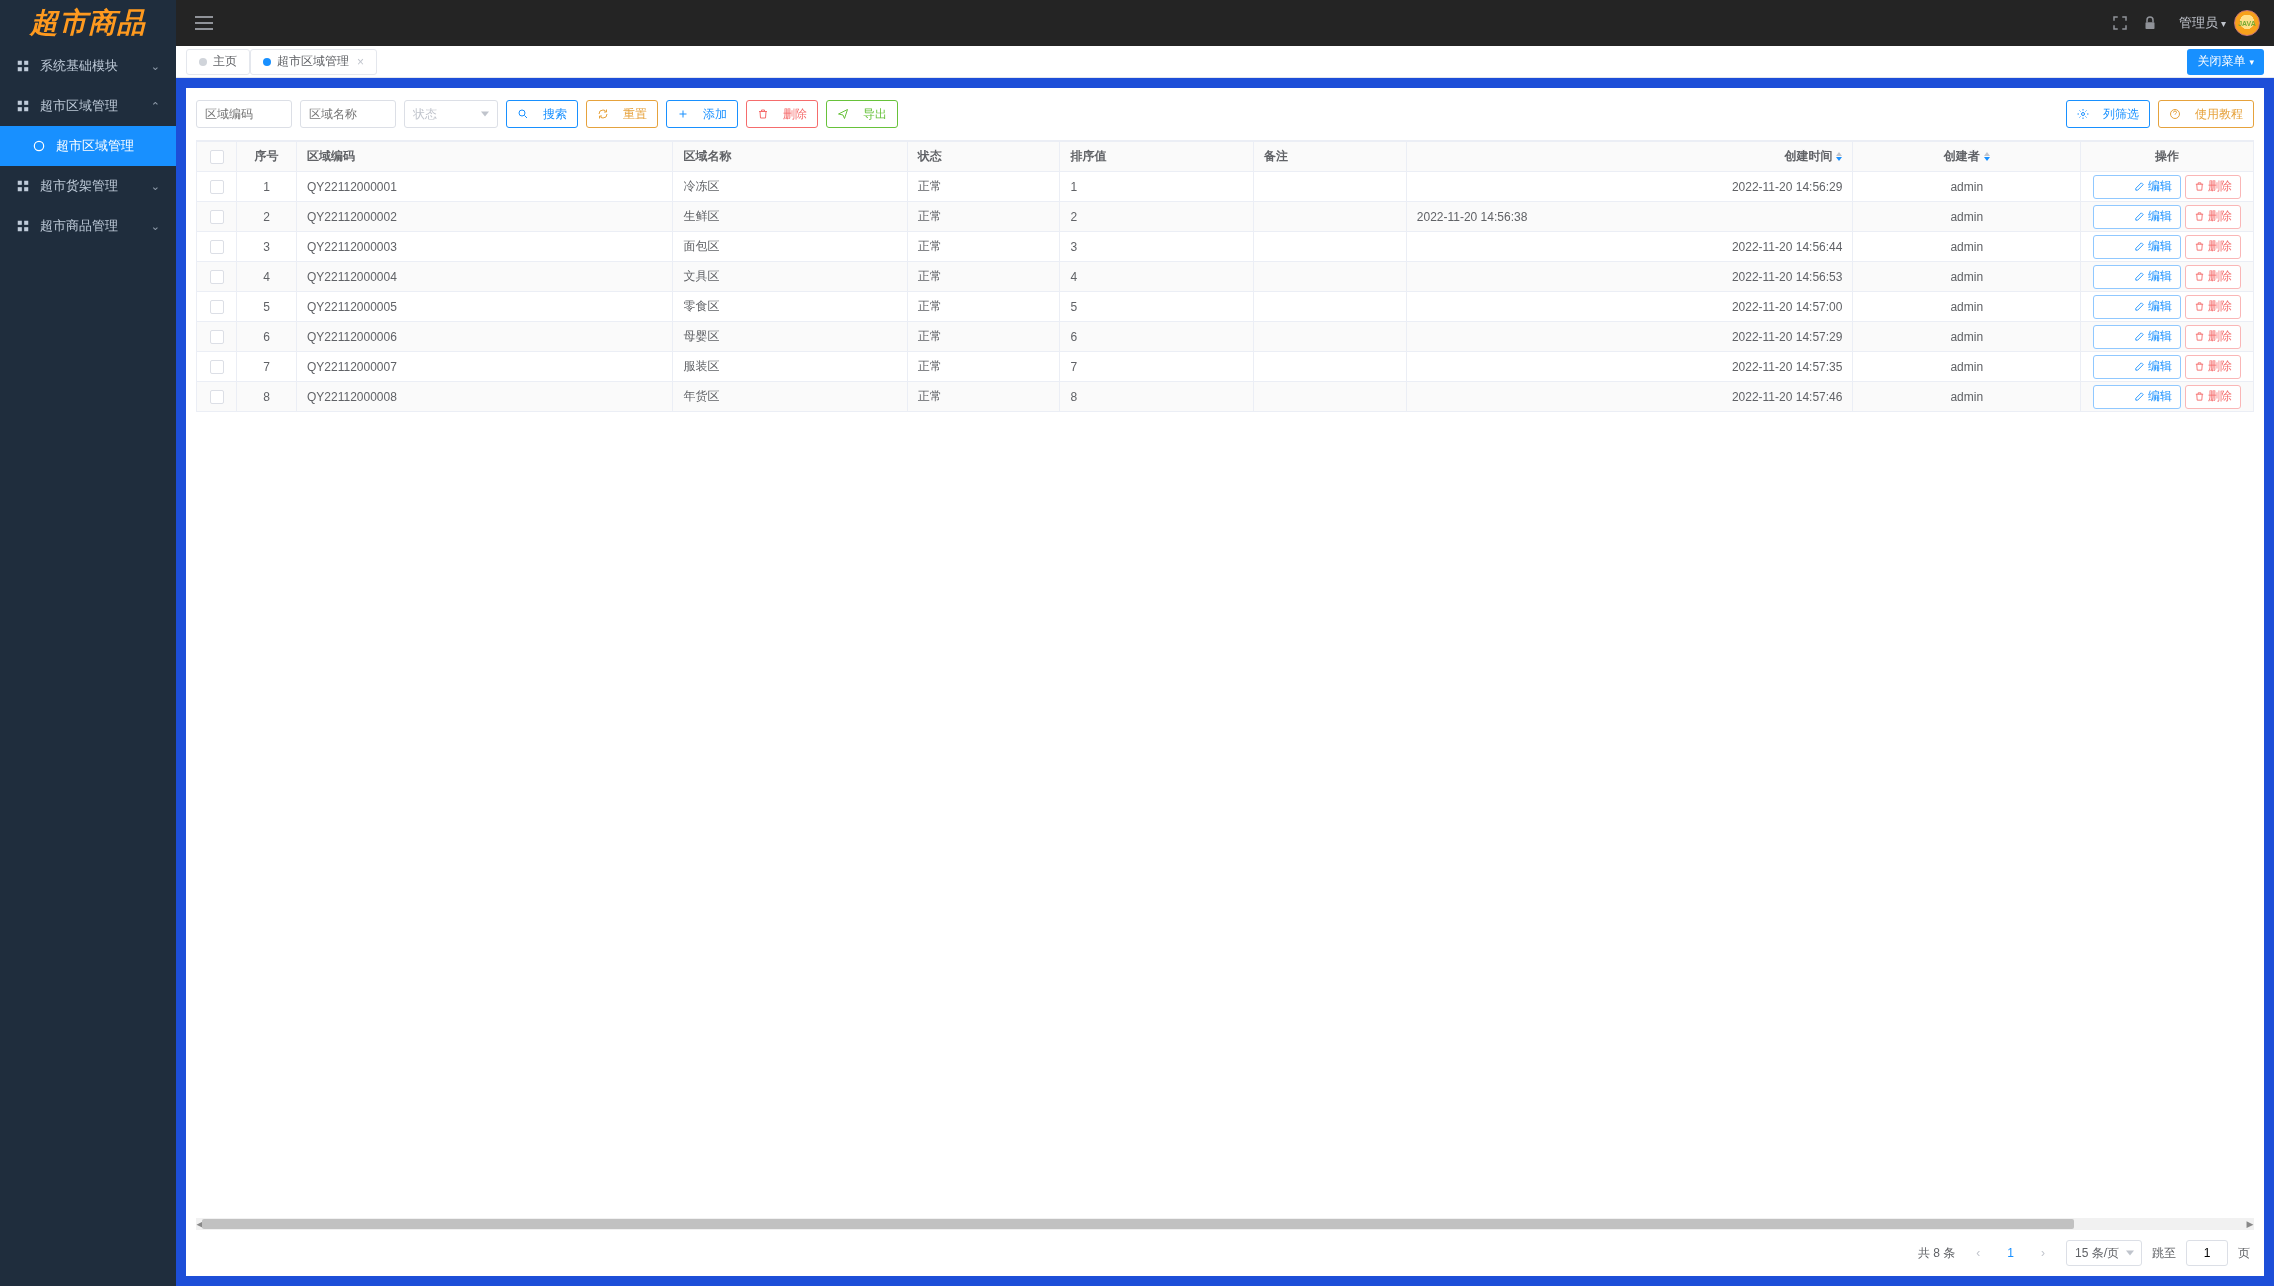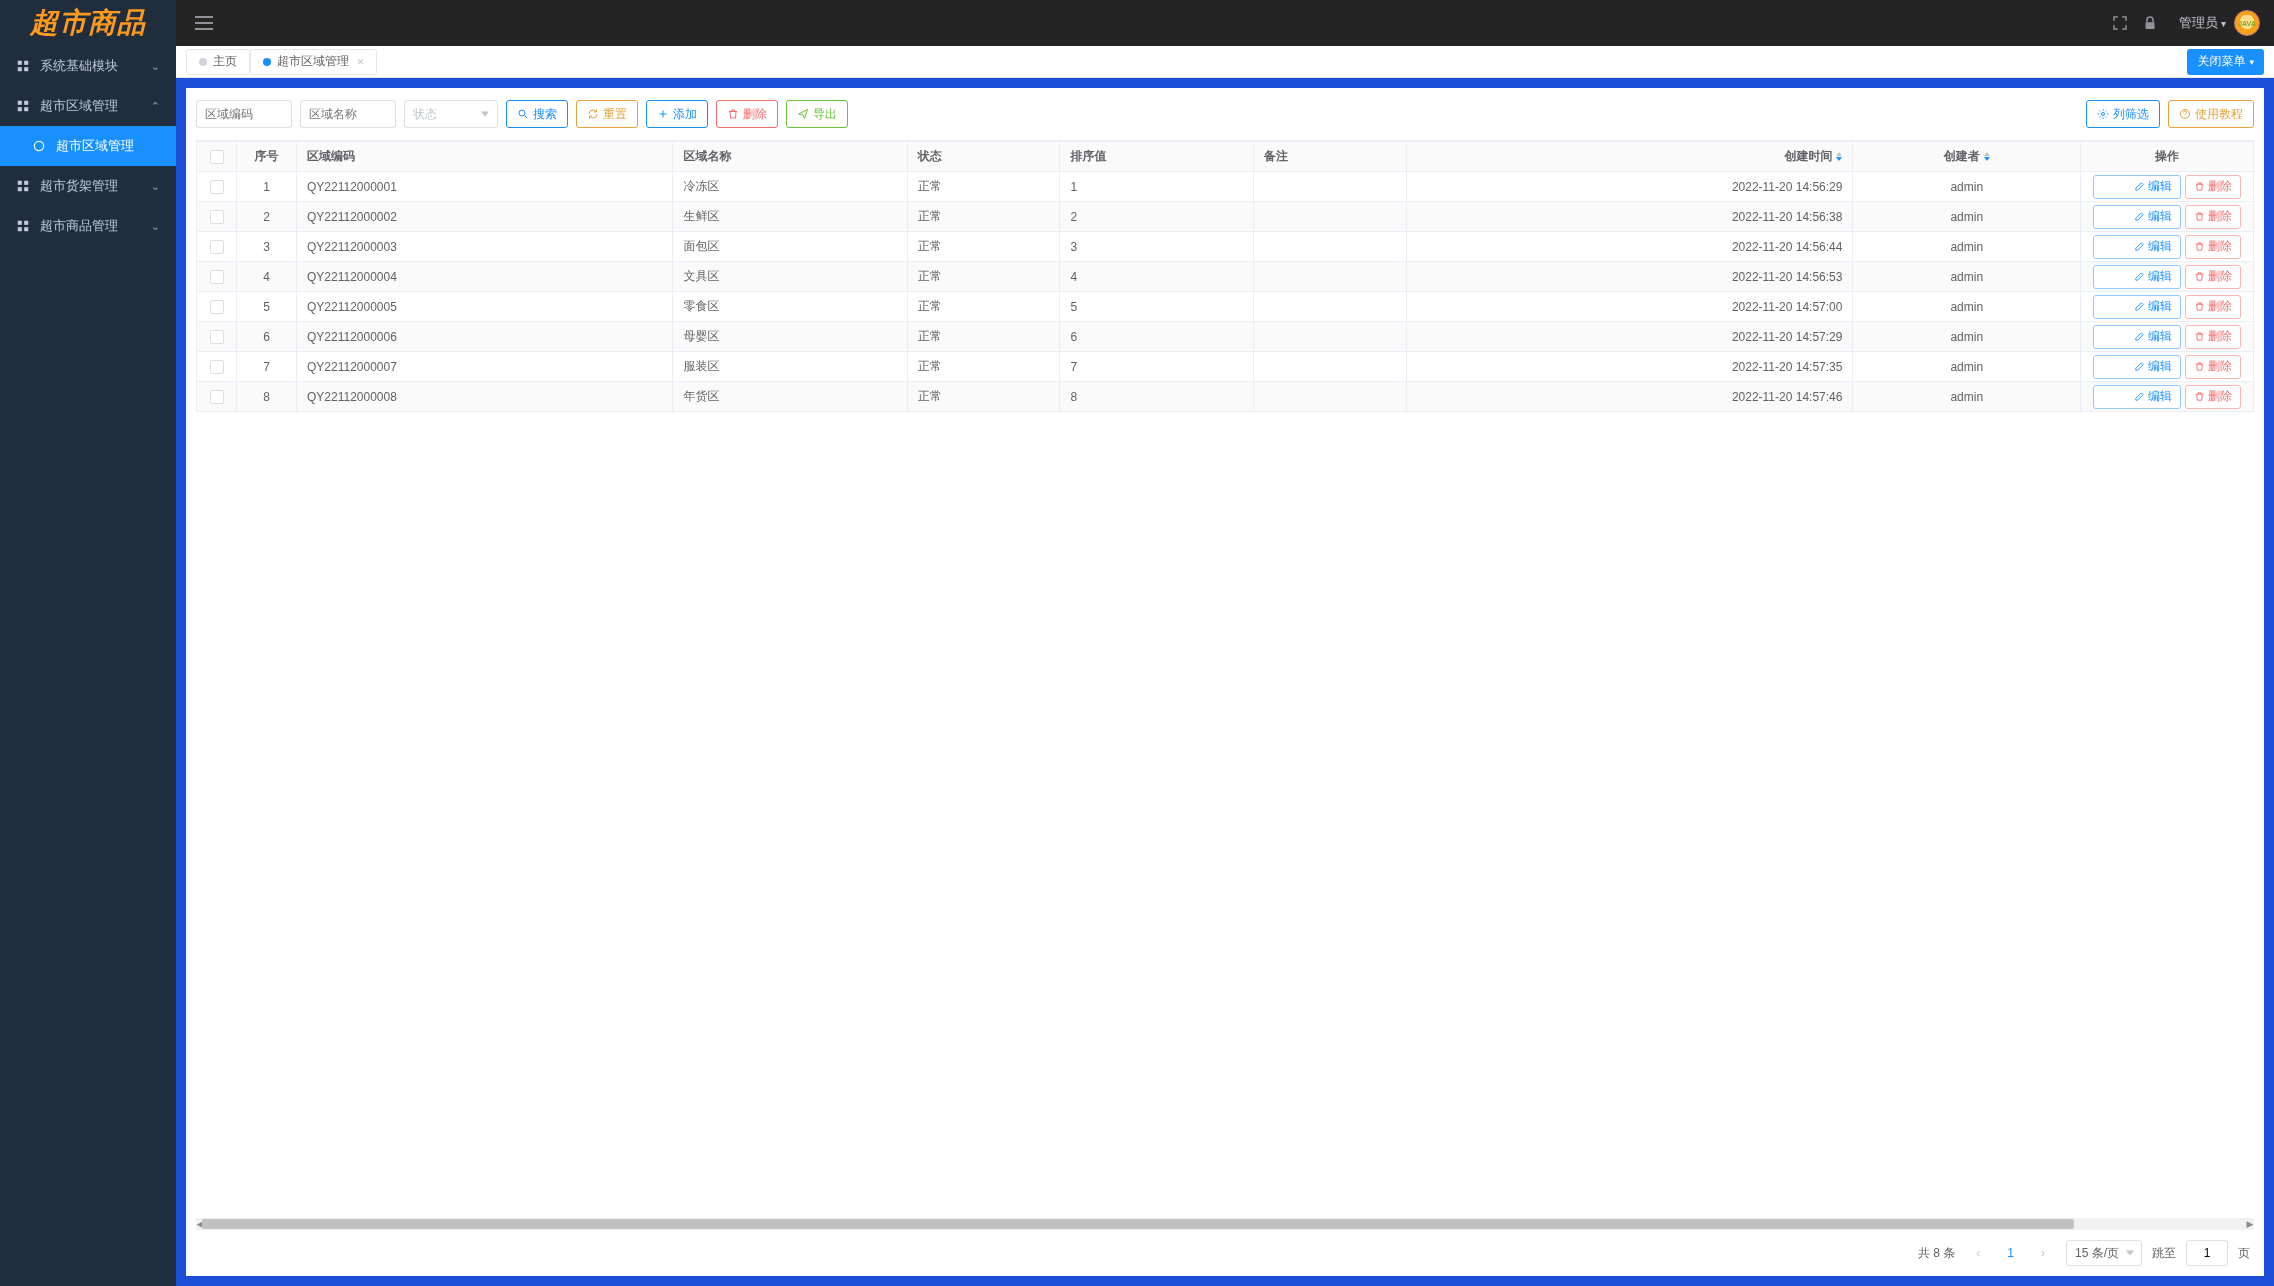--- a/index.html
+++ b/index.html
@@ -49,21 +49,21 @@
 .close-menu-btn { height: 26px; padding: 0 10px; background: #1890ff; color: #fff; border: none; border-radius: 3px; font-size: 12px; cursor: pointer; display: flex; align-items: center; gap: 4px; }
 .close-menu-btn .caret { font-size: 9px; }
 
 
 .content { flex: 1; padding: 10px; background: #1d4ed8; display: flex; flex-direction: column; min-height: 0; }
 .panel { background: #fff; display: flex; flex-direction: column; flex: 1; min-height: 0; }
 .toolbar { display: flex; align-items: center; padding: 12px 10px 6px; gap: 8px; }
 .inp { height: 28px; border: 1px solid #dcdfe6; border-radius: 3px; padding: 0 8px; font-size: 12px; color: #606266; width: 96px; }
 .sel { height: 28px; border: 1px solid #dcdfe6; border-radius: 3px; padding: 0 24px 0 8px; font-size: 12px; color: #c0c4cc; width: 94px; position: relative; background: #fff; display: flex; align-items: center; cursor: pointer; }
 .sel::after { content: ""; position: absolute; right: 8px; top: 50%; width: 0; height: 0; border-left: 4px solid transparent; border-right: 4px solid transparent; border-top: 5px solid #c0c4cc; transform: translateY(-50%); }
-.btn { height: 28px; padding: 0 10px; border: 1px solid; border-radius: 3px; background: #fff; font-size: 12px; cursor: pointer; display: inline-flex; align-items: center; gap: 4px; }
+.btn { height: 28px; padding: 0 10px; border: 1px solid; border-radius: 3px; background: #fff; font-size: 12px; cursor: pointer; display: inline-flex; align-items: center; gap: 14px; }
 .btn-primary { color: #1890ff; border-color: #1890ff; }
 .btn-warn { color: #e6a23c; border-color: #e6a23c; }
 .btn-danger { color: #f56c6c; border-color: #f56c6c; }
 .btn-success { color: #67c23a; border-color: #67c23a; }
 .btn .bi { width: 12px; height: 12px; }
 .toolbar .spacer { flex: 1; }
 
 
 .table-wrap { flex: 1; overflow: auto; min-height: 0; border-top: 1px solid #ebeef5; margin: 6px 10px 0; position: relative; }
 table { border-collapse: collapse; width: 100%; min-width: 1220px; }
@@ -313,21 +313,21 @@
                     </button></td>
                 </tr>
                 <tr>
                   <td class="col-chk"><span class="chk"></span></td>
                   <td class="col-seq">2</td>
                   <td>QY22112000002</td>
                   <td>生鲜区</td>
                   <td>正常</td>
                   <td>2</td>
                   <td></td>
-                  <td style="text-align:right">2022-11-20 14:56:38</td>
+                  <td style="text-align:left">2022-11-20 14:56:38</td>
                   <td style="text-align:center">admin</td>
                   <td class="col-op"><button class="op-btn op-edit">
                       <span style="width:11px;height:11px;display:inline-block"><svg viewBox="0 0 24 24" fill="none" stroke="currentColor" stroke-width="2">
                           <path d="M4 20h4L20 8l-4-4L4 16v4z"></path>
                         </svg></span>
                       <span>编辑</span>
                     </button><button class="op-btn op-del">
                       <span style="width:11px;height:11px;display:inline-block"><svg viewBox="0 0 24 24" fill="none" stroke="currentColor" stroke-width="2">
                           <path d="M4 7h16M9 7V4h6v3M6 7l1 13h10l1-13"></path>
                         </svg></span>

